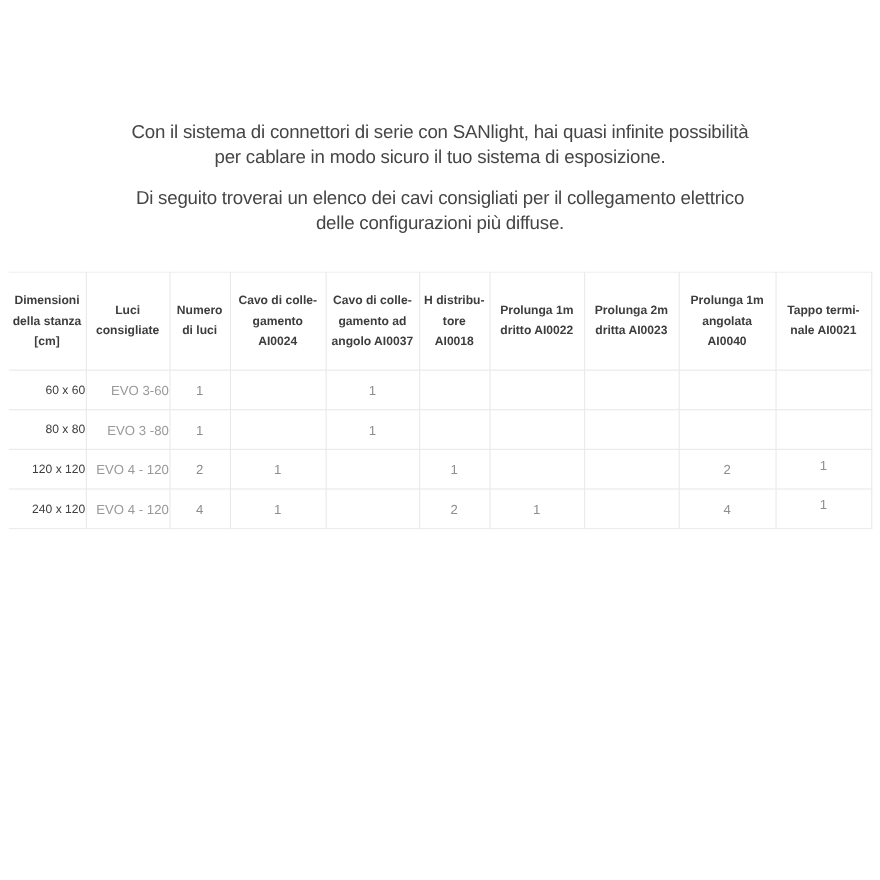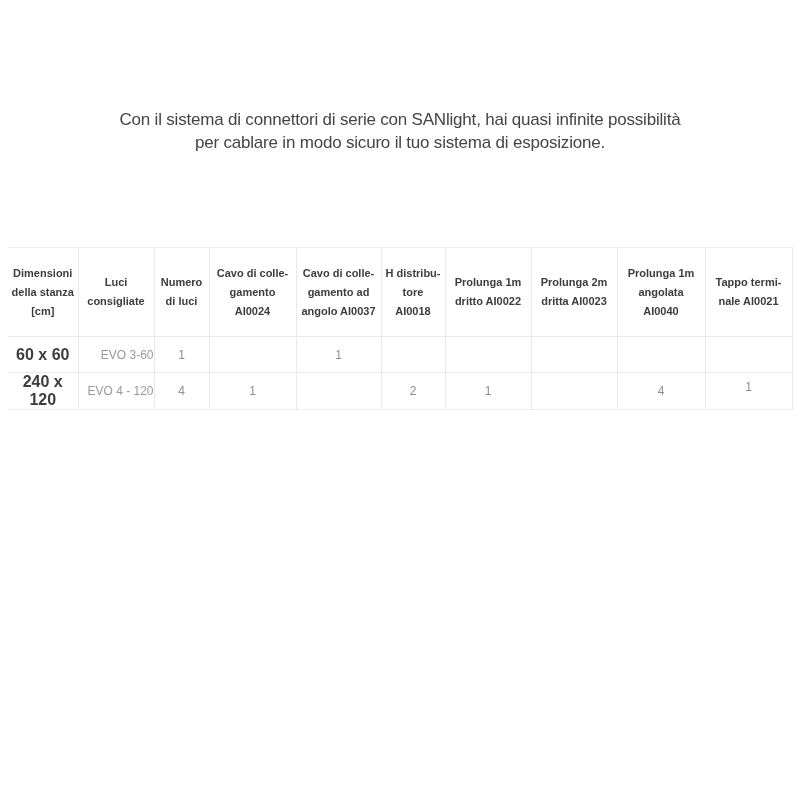--- a/index.html
+++ b/index.html
@@ -51,37 +51,40 @@
     color: #3d3d3d;
     line-height: 19px;
     white-space: pre-line;
   }
   .cable-table tbody td {
     height: 35px;
     font-size: 12px;
     color: #8e8e8e;
   }
   .cable-table tbody td.dim {
-    font-size: 16px;
-    font-weight: bold;
+    font-size: 11px;
+    font-weight: normal;
     color: #3d3d3d;
+    text-align: right;
   }
   .cable-table tbody td.luci { color: #999999; text-align: right; }
   .cable-table tbody td.tappo .raised {
     position: relative;
     top: -4px;
     display: inline-block;
   }
 </style>
 </head>
 <body>
 
 <div class="intro">
   <p>Con il sistema di connettori di serie con SANlight, hai quasi infinite possibilità
 per cablare in modo sicuro il tuo sistema di esposizione.</p>
+  <p>Di seguito troverai un elenco dei cavi consigliati per il collegamento elettrico
+delle configurazioni più diffuse.</p>
 </div>
 
 <table class="cable-table">
   <colgroup>
     <col style="width:70px">
       <col style="width:76px">
       <col style="width:55px">
       <col style="width:87px">
       <col style="width:85px">
     <col style="width:64px">
@@ -126,20 +129,44 @@
       <td>1</td>
       <td></td>
       <td>1</td>
       <td></td>
       <td></td>
       <td></td>
       <td></td>
       <td class="tappo"><span class="raised"></span></td>
     </tr>
     <tr>
+      <td class="dim">80 x 80</td>
+      <td class="luci">EVO 3 -80</td>
+      <td>1</td>
+      <td></td>
+      <td>1</td>
+      <td></td>
+      <td></td>
+      <td></td>
+      <td></td>
+      <td class="tappo"><span class="raised"></span></td>
+    </tr>
+    <tr>
+      <td class="dim">120 x 120</td>
+      <td class="luci">EVO 4 - 120</td>
+      <td>2</td>
+      <td>1</td>
+      <td></td>
+      <td>1</td>
+      <td></td>
+      <td></td>
+      <td>2</td>
+      <td class="tappo"><span class="raised">1</span></td>
+    </tr>
+    <tr>
       <td class="dim">240 x 120</td>
       <td class="luci">EVO 4 - 120</td>
       <td>4</td>
       <td>1</td>
       <td></td>
       <td>2</td>
       <td>1</td>
       <td></td>
       <td>4</td>
       <td class="tappo"><span class="raised">1</span></td>

